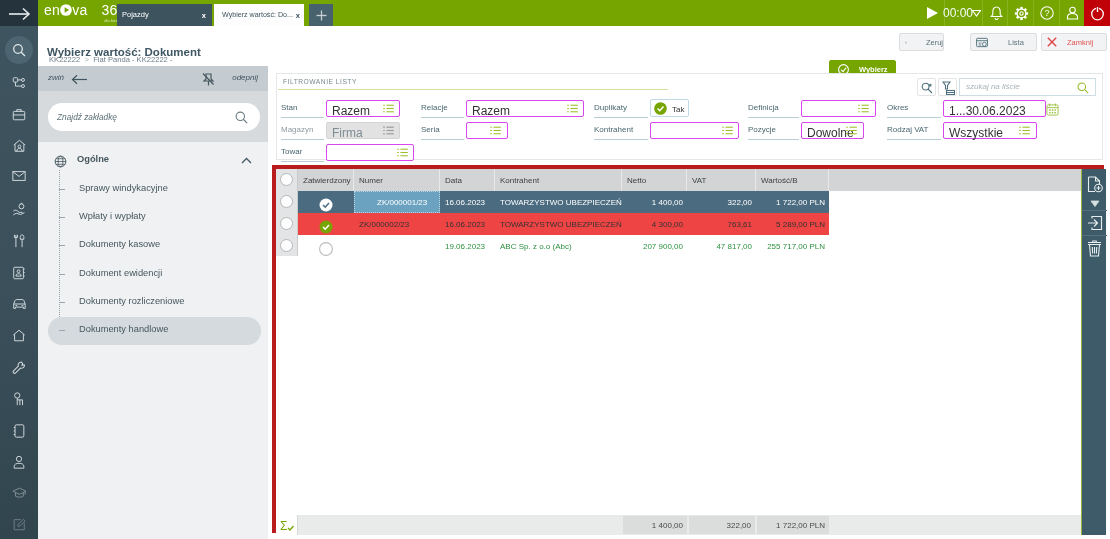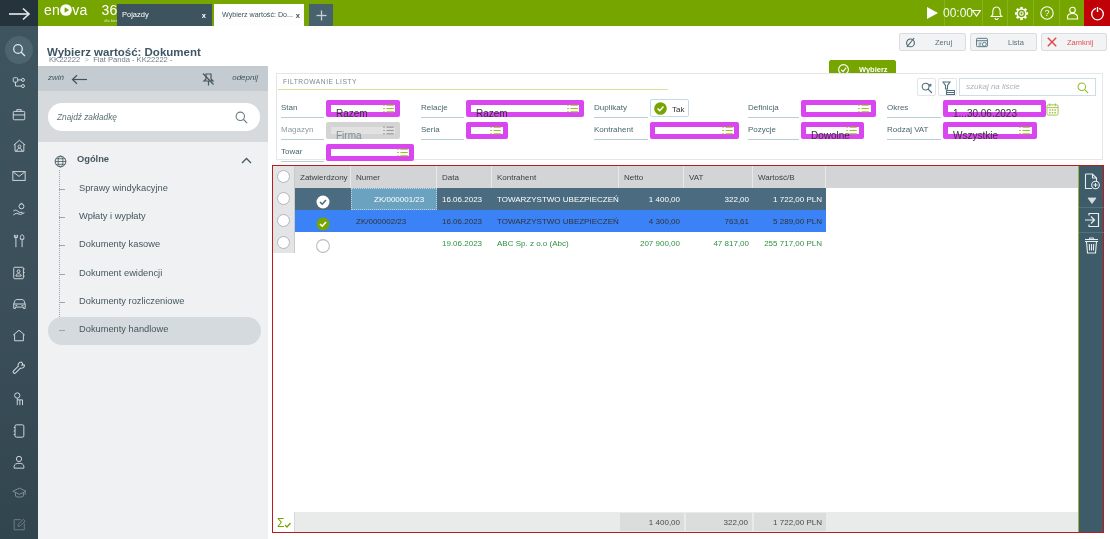--- a/index.html
+++ b/index.html
@@ -22,45 +22,45 @@
 #sidebar { position:absolute; left:0; top:26px; width:38px; height:513px; background:linear-gradient(180deg,#3e545f 0%,#3a4f5a 55%,#31454e 100%); }
 #sbcircle { position:absolute; left:5px; top:10px; width:28px; height:28px; border-radius:50%; background:#4c6570; display:flex; align-items:center; justify-content:center; }
 .sbico { position:absolute; left:0; width:38px; display:flex; justify-content:center; opacity:0.92; transform:scale(0.88); }
 
 
 #titlerow { position:absolute; left:38px; top:26px; width:1072px; height:40px; background:#fff; }
 #ttl { position:absolute; left:9px; top:20px; font-size:11.5px; font-weight:bold; color:#3e5663; }
 #crumb { position:absolute; left:11px; top:29px; font-size:7.6px; color:#6f7f88; }
 .btn { position:absolute; top:7px; height:18px; border:1px solid #dadcdd; background:#f2f3f4; border-radius:2px; font-size:7.5px; color:#5a7079; display:flex; align-items:center; }
 #btnWybierz { left:791px; width:67px; background:#76a500; border-color:#76a500; color:#fff; font-weight:bold;margin-top:27px; }
-#btnZeruj { left:861px; width:67px; }
+#btnZeruj { left:861px; width:45px; }
 #btnLista { left:932px; width:67px; }
 #btnZamknij { left:1003px; width:66px; color:#e25353; }
 
 
 #lpanel { position:absolute; left:38px; top:66px; width:230px; height:473px; background:#eff1f2; }
 #lphead { position:absolute; left:0; top:0; width:230px; height:25px; background:#c5ccd1; color:#3f545e; font-size:8px; font-style:italic; }
 #lpsearcharea { position:absolute; left:0; top:25px; width:230px; height:51px; background:#d6dadd; }
 #lpsearch { position:absolute; left:10px; top:12px; width:212px; height:28px; background:#fff; border-radius:14px; }
 #lpsearch span { position:absolute; left:9px; top:9px; font-size:8.3px; font-style:italic; color:#5c7077; }
 .treeitem { position:absolute; left:41px; font-size:9.3px; color:#46575f; }
 #selpill { position:absolute; left:10px; top:251px; width:213px; height:28px; background:#d4dadd; border-radius:14px; }
 
 
 #fpanel { position:absolute; left:276px; top:73px; width:827px; height:87px; background:#fff; border:1px solid #e4e6e7; }
 #ftitle { position:absolute; left:6px; top:4px; font-size:6.7px; letter-spacing:0.5px; color:#7a8a90; }
 #fline { position:absolute; left:1px; top:15px; width:390px; height:1px; background:#d6e09c; }
 .flabel { position:absolute; font-size:8px; color:#49666f; }
 .flabelline { position:absolute; height:1px; background:#b9cdd4; }
-.ffield { position:absolute; height:17px; background:#fff; border:5px solid #d946ef; border-radius:2px; font-size:10px; color:#333; padding:3px 0 0 5px; }
+.ffield { position:absolute; height:17px; background:#fff; border:1px solid #d946ef; border-radius:2px; font-size:12px; color:#333; padding:3px 0 0 5px; }
 .ffield.dis { background:#e2e2e2; border-color:#d4d4d4; color:#7e8d94; }
 .listico { position:absolute; }
 
 
-#grid { position:absolute; left:272px; top:165px; width:832px; height:368px; border:1px solid #b91c1c; background:#fff; }
+#grid { position:absolute; left:272px; top:165px; width:832px; height:368px; border:4px solid #b91c1c; background:#fff; }
 #gdark { position:absolute; left:805px; top:0; width:25px; height:366px; background:#3d5b68; border-left:1px solid #9ab63a; }
 #ghead { position:absolute; left:0; top:0; width:805px; height:22px; background:#d3d4d5; }
 .ghcell { position:absolute; top:0; height:22px; font-size:8px; color:#3c4043; padding:7px 0 0 5px; border-right:1px solid #e8e8e8; }
 .grow { position:absolute; left:22px; width:531px; height:22px; }
 .gcell { position:absolute; top:0; height:22px; font-size:8px; padding-top:7px; white-space:nowrap; overflow:hidden; }
 .num { text-align:right; padding-right:4px; }
 #radiocol { position:absolute; left:0; top:0; width:22px; height:87px; background:#e3e4e5; border-right:1px solid #c9caca; }
 .radio { position:absolute; left:4px; width:13px; height:13px; border-radius:50%; border:1px solid #b4b6b7; background:#fdfdfd; }
 #gsum { position:absolute; left:0; top:346px; width:805px; height:20px; background:#e9eaea; }
 .sumcell { position:absolute; top:1px; height:18px; background:#dbdcdc; font-size:8px; color:#4a4a4a; text-align:right; padding:5px 4px 0 0; }
@@ -559,21 +559,21 @@
           <polyline points="4,7 6.2,9.2 10,5" fill="none" stroke="#4b6c80" stroke-width="1.6"></polyline>
         </svg></div>
     <div class="gcell" style="left:56px; width:86px; background:#6ba2c0; padding-left:23px; outline:1px dotted rgba(255,255,255,0.55); outline-offset:-1px;">ZK/000001/23</div>
     <div class="gcell" style="left:142px; width:55px; padding-left:5px;">16.06.2023</div>
     <div class="gcell" style="left:197px; width:127px; padding-left:5px;">TOWARZYSTWO UBEZPIECZEŃ I</div>
     <div class="gcell num" style="left:324px; width:65px;">1 400,00</div>
     <div class="gcell num" style="left:389px; width:69px;">322,00</div>
     <div class="gcell num" style="left:458px; width:73px;">1 722,00 PLN</div>
   </div>
 
-  <div class="grow" style="top:44px; background:#3b82f6; color:#333;">
+  <div class="grow" style="top:44px; background:#ef4444; color:#333;">
     <div class="gcell" style="left:0; width:56px;"><svg style="margin-left:21px" width="14" height="14" viewBox="0 0 14 14">
           <circle cx="7" cy="7" r="6.5" fill="#76a500"></circle>
           <polyline points="4,7 6.2,9.2 10,5" fill="none" stroke="#fff" stroke-width="1.6"></polyline>
         </svg></div>
     <div class="gcell" style="left:56px; width:86px; padding-left:5px;">ZK/000002/23</div>
     <div class="gcell" style="left:142px; width:55px; padding-left:5px;">16.06.2023</div>
     <div class="gcell" style="left:197px; width:127px; padding-left:5px;">TOWARZYSTWO UBEZPIECZEŃ I</div>
     <div class="gcell num" style="left:324px; width:65px;">4 300,00</div>
     <div class="gcell num" style="left:389px; width:69px;">763,61</div>
     <div class="gcell num" style="left:458px; width:73px;">5 289,00 PLN</div>

